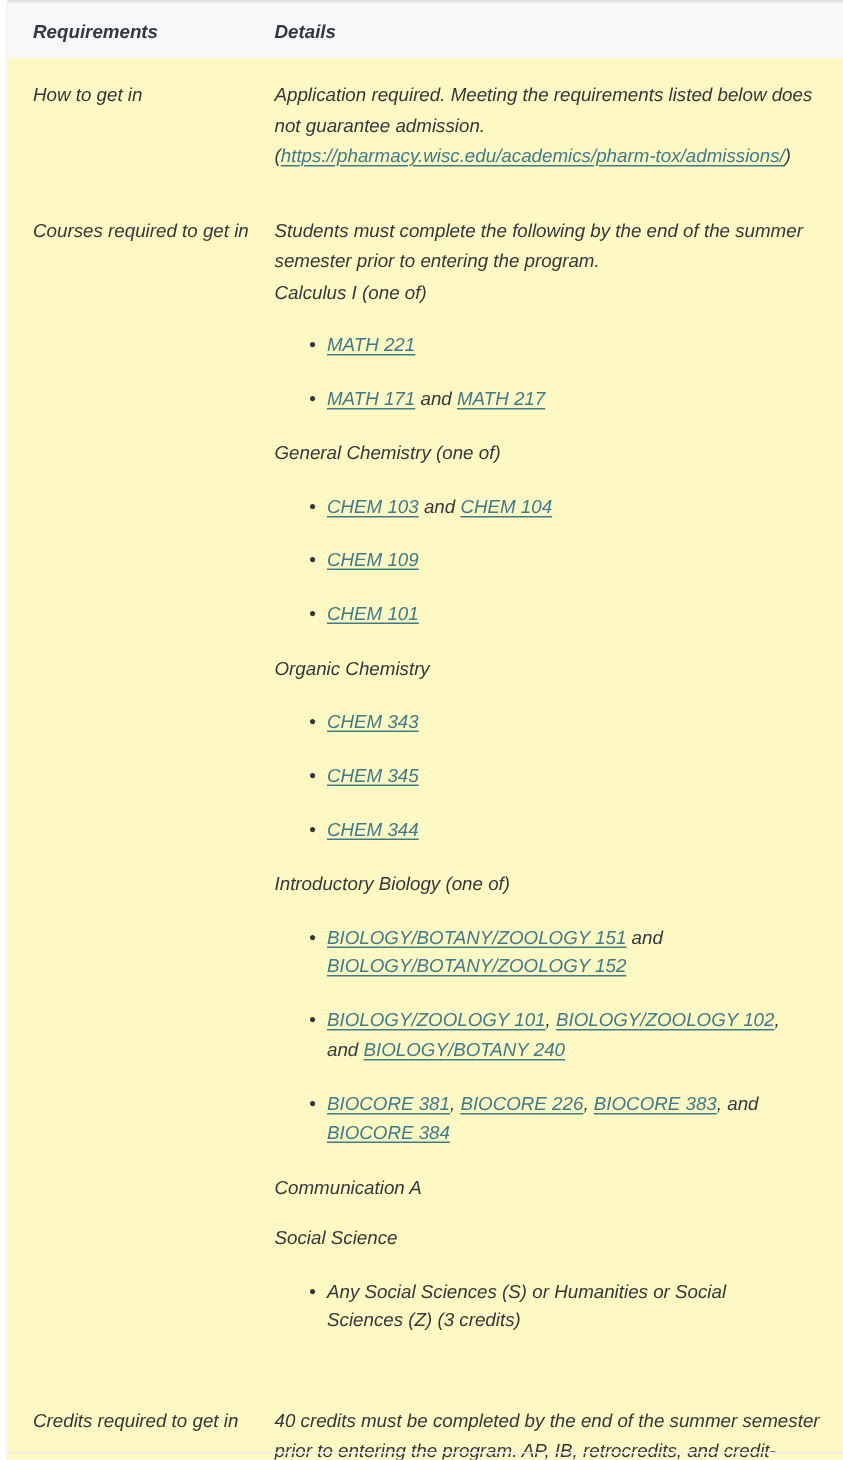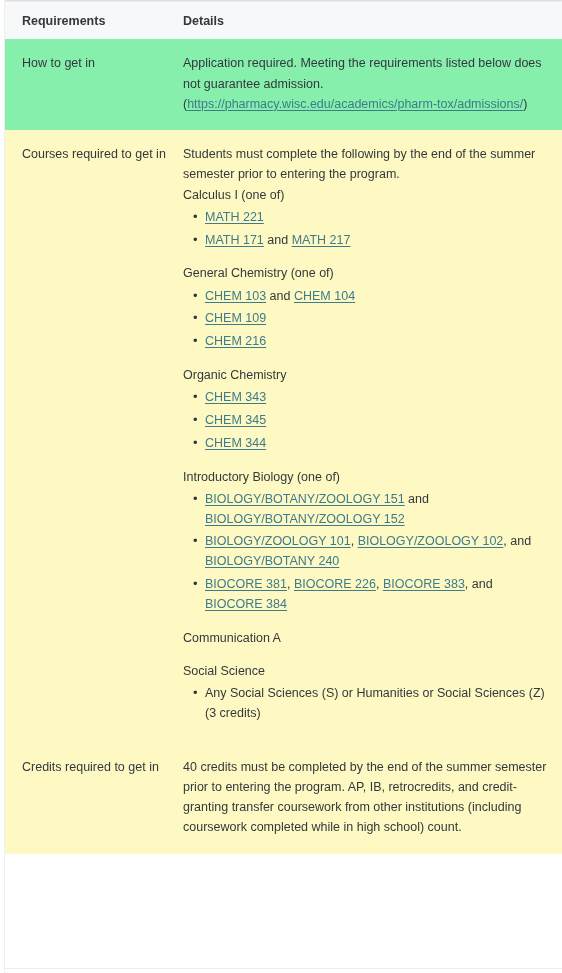--- a/index.html
+++ b/index.html
@@ -17,20 +17,21 @@
     -webkit-font-smoothing: antialiased;
   }
 
   
   .page {
     position: relative;
     width: 562px;
     height: 973px;
     box-sizing: border-box;
     background: #ffffff;
+    font-style: italic;
   }
   .top-rule {
     position: absolute;
     top: 0; left: 0; right: 0;
     height: 4px;
     background: linear-gradient(to bottom, #d9d9dc 0px, #e8e8ea 1px, #f4f4f5 2px, #ffffff 4px);
   }
   .left-gutter {
     position: absolute;
     top: 0; left: 0;
@@ -74,37 +75,37 @@
     vertical-align: top;
     padding: 14px 12px 16px 17px;
     line-height: 1.62;
     font-size: 12.5px;
     color: #33383d;
     border: none;
   }
   tbody td.cell-detail { padding-left: 3px; padding-right: 14px; }
 
   tbody tr.row-shaded td { background: #fef9c3; }
-  tbody tr.row-plain  td { background: #86efac; }
+  tbody tr.row-plain  td { background: #fef9c3; }
 
   .req-label { display: block; }
 
   p.blk {
     margin: 0 0 0 0;
   }
 
   ul.courses {
     list-style: none;
     margin: 0;
     padding: 0;
   }
   ul.courses li {
     position: relative;
     padding-left: 19px;
-    margin: 3px;
+    margin: 16px;
     line-height: 1.58;
   }
   ul.courses li::before {
     content: "\2022";
     position: absolute;
     left: 7px;
     top: -1px;
     font-size: 13px;
     color: #33383d;
   }
@@ -170,21 +171,21 @@
                 <ul class="courses">
                   <li><a class="course-link">MATH  221</a></li>
                   <li><a class="course-link">MATH  171</a><span> and </span><a class="course-link">MATH  217</a></li>
                 </ul>
               </div>
               <div class="group">
                 <span class="group-title">General Chemistry (one of)</span>
                 <ul class="courses">
                   <li><a class="course-link">CHEM  103</a><span> and </span><a class="course-link">CHEM  104</a></li>
                   <li><a class="course-link">CHEM  109</a></li>
-                  <li><a class="course-link">CHEM  216</a></li>
+                  <li><a class="course-link">CHEM  101</a></li>
                 </ul>
               </div>
               <div class="group">
                 <span class="group-title">Organic Chemistry</span>
                 <ul class="courses">
                   <li><a class="course-link">CHEM  343</a></li>
                   <li><a class="course-link">CHEM  345</a></li>
                   <li><a class="course-link">CHEM  344</a></li>
                 </ul>
               </div>

